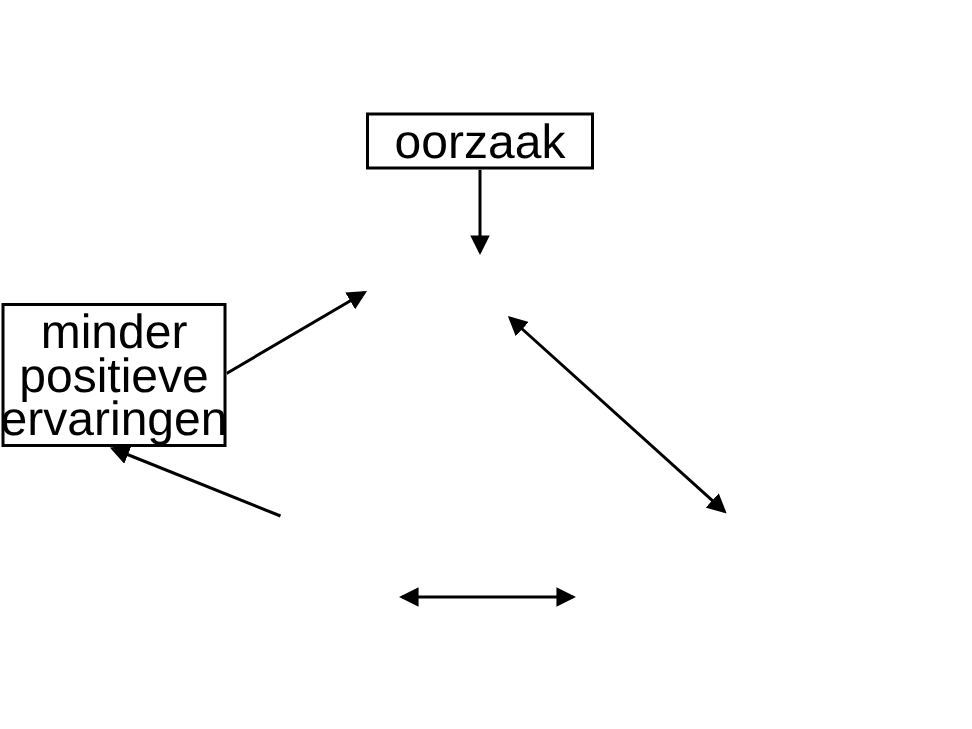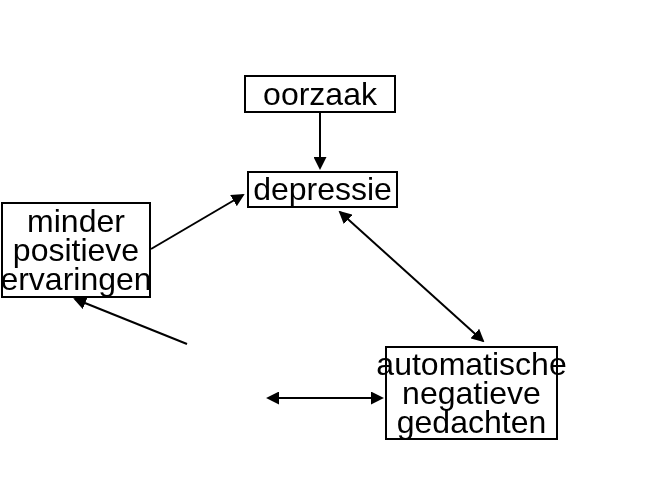--- a/index.html
+++ b/index.html
@@ -60,24 +60,20 @@
 
     <line x1="340" y1="212" x2="483" y2="341" stroke="#000000" stroke-width="2" marker-start="url(#arrowhead)" marker-end="url(#arrowhead)"></line>
 
     <line x1="187" y1="344" x2="75" y2="299" stroke="#000000" stroke-width="2" marker-end="url(#arrowhead)"></line>
 
     <line x1="268" y1="398" x2="382" y2="398" stroke="#000000" stroke-width="2" marker-start="url(#arrowhead)" marker-end="url(#arrowhead)"></line>
   </svg>
 
   <div class="node node-oorzaak">oorzaak</div>
 
-  <div class="node node-depressie">depressie</div>
 
   <div class="node node-minder">minder
 positieve
 ervaringen</div>
 
 
-  <div class="node node-automatisch">automatische
-negatieve
-gedachten</div>
 
 </div>
 
 </body></html>

